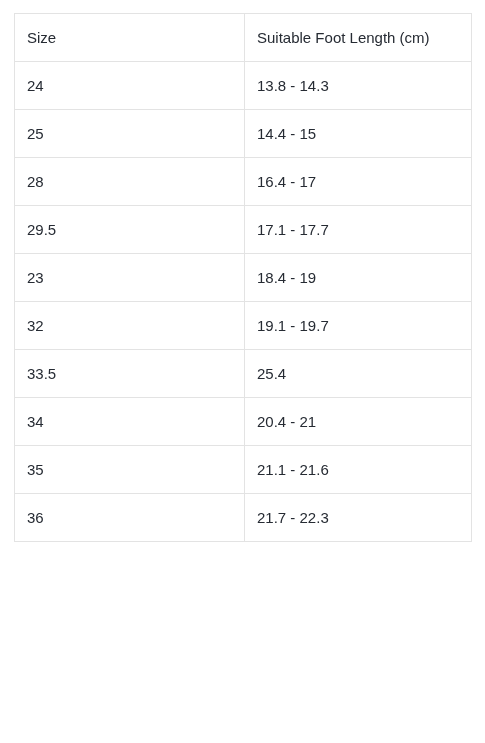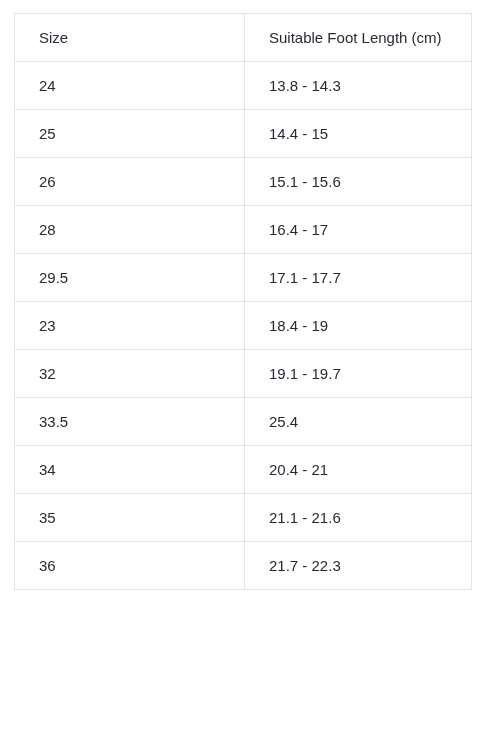--- a/index.html
+++ b/index.html
@@ -31,21 +31,21 @@
   }
 
   table.size-chart col.col-size  { width: 230px; }
   table.size-chart col.col-foot  { width: 227px; }
 
   table.size-chart th,
   table.size-chart td {
     border: 1px solid #e3e3e3;
     height: 48px;
     box-sizing: border-box;
-    padding: 0 24px;
+    padding: 0 12px;
     text-align: left;
     vertical-align: middle;
     font-weight: normal;
     font-size: 15px;
     line-height: 1.2;
     color: #262b33;
     white-space: nowrap;
     overflow: hidden;
   }
 
@@ -72,24 +72,20 @@
 
     <tr>
           <td>24</td>
           <td>13.8 - 14.3</td>
         </tr>
         <tr>
           <td>25</td>
           <td>14.4 - 15</td>
         </tr>
         <tr>
-          <td>26</td>
-          <td>15.1 - 15.6</td>
-        </tr>
-        <tr>
           <td>28</td>
           <td>16.4 - 17</td>
         </tr>
         <tr>
           <td>29.5</td>
           <td>17.1 - 17.7</td>
         </tr>
         <tr>
           <td>23</td>
           <td>18.4 - 19</td>

